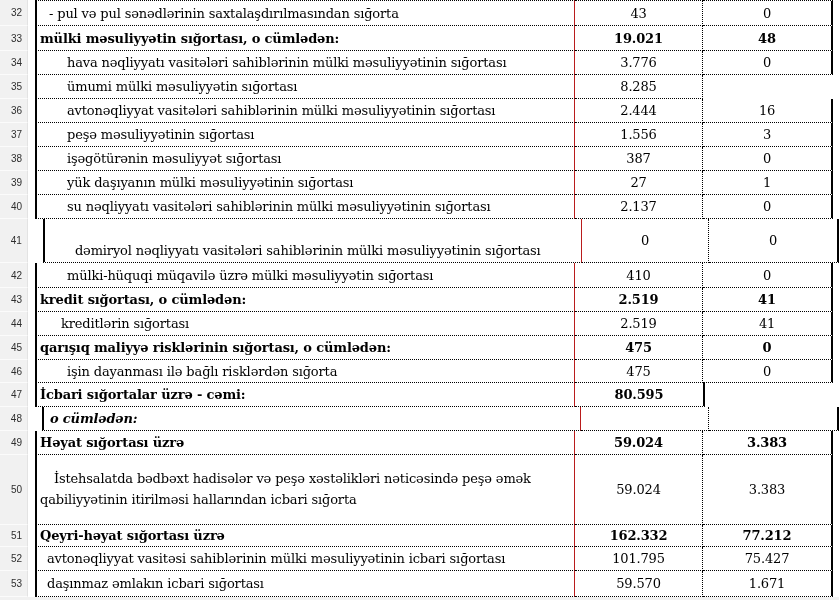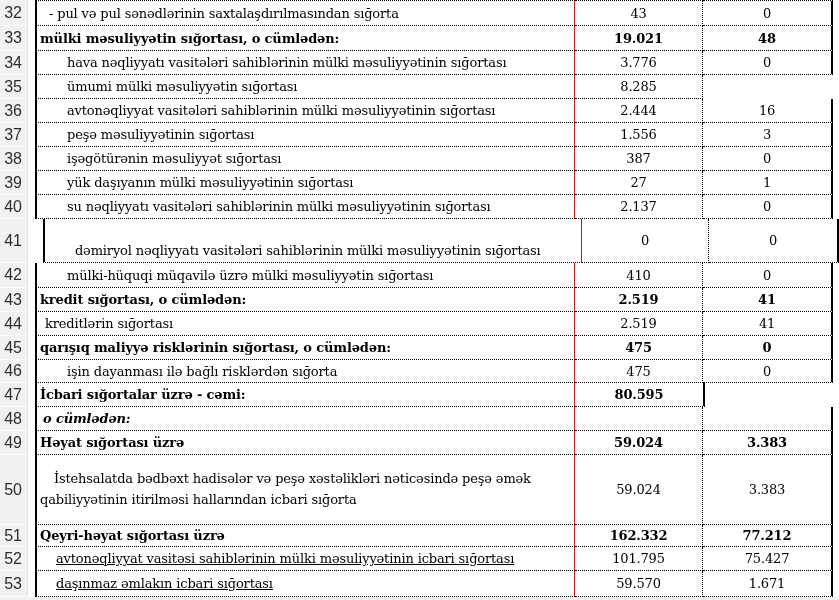--- a/index.html
+++ b/index.html
@@ -6,44 +6,44 @@
   body{width:839px;height:600px;background:#ffffff;overflow:hidden;
        font-family:"DejaVu Serif", serif;color:#000;}
   .screen{position:relative;width:839px;height:600px;background:#fff;}
   .row{display:flex;width:839px;box-sizing:border-box;}
   
   .h22{height:22px}.h23{height:23px}.h24{height:24px}.h25{height:25px}
   .h26{height:26px}.h44{height:44px}.h70{height:70px}
   
   .g{width:28px;box-sizing:border-box;background:#f1f1f1;
      border-bottom:1px solid #fbfbfb;border-right:1px solid #e3e3e3;
-     font-family:"Liberation Sans", sans-serif;font-size:16px;color:#2e2e2e;
+     font-family:"Liberation Sans", sans-serif;font-size:10px;color:#2e2e2e;
      display:flex;align-items:center;justify-content:flex-end;padding-right:5px;}
   .gap{width:7px;background:#fff;}
   
   .c{box-sizing:border-box;border-bottom:1px dotted #000;display:flex;
      align-items:center;font-size:13px;letter-spacing:-0.15px;}
   .row:first-child .c{border-top:1px dotted #000;}
   .lbl{width:540px;border-left:2px solid #000;border-right:1px solid #b91c1c;
        white-space:nowrap;overflow:hidden;padding-left:3px;}
   .v{justify-content:center;text-align:center;}
   .v1{width:128px;border-right:1px dotted #000;}
   .v2{width:130px;border-right:2px solid #000;}
   
   .b .c{font-weight:bold;}
   .bi .lbl{font-weight:bold;font-style:italic;}
   .vbot .lbl{align-items:flex-end;padding-bottom:4px;margin-left:8px;}
   .wrap .lbl{white-space:normal;line-height:1.55;text-indent:14px;padding-right:8px;}
   
   .ind0{padding-left:3px;}
-  .ind48{padding-left:6px;}
-  .indS{padding-left:19px;text-decoration:underline;}
+  .ind48{padding-left:6px;margin-left:7px;}
+  .indS{padding-left:10px;}
   .ind1{padding-left:12px;}
   .ind2{padding-left:30px;}
-  .ind3{padding-left:8px;}
+  .ind3{padding-left:24px;}
   .bottom-strip{width:839px;height:3px;background:#f1f1f1;}
 </style>
 </head>
 <body>
 
 <div class="screen">
 
   <div class="row h26">
     <div class="g">32</div>
       <div class="gap"></div>

